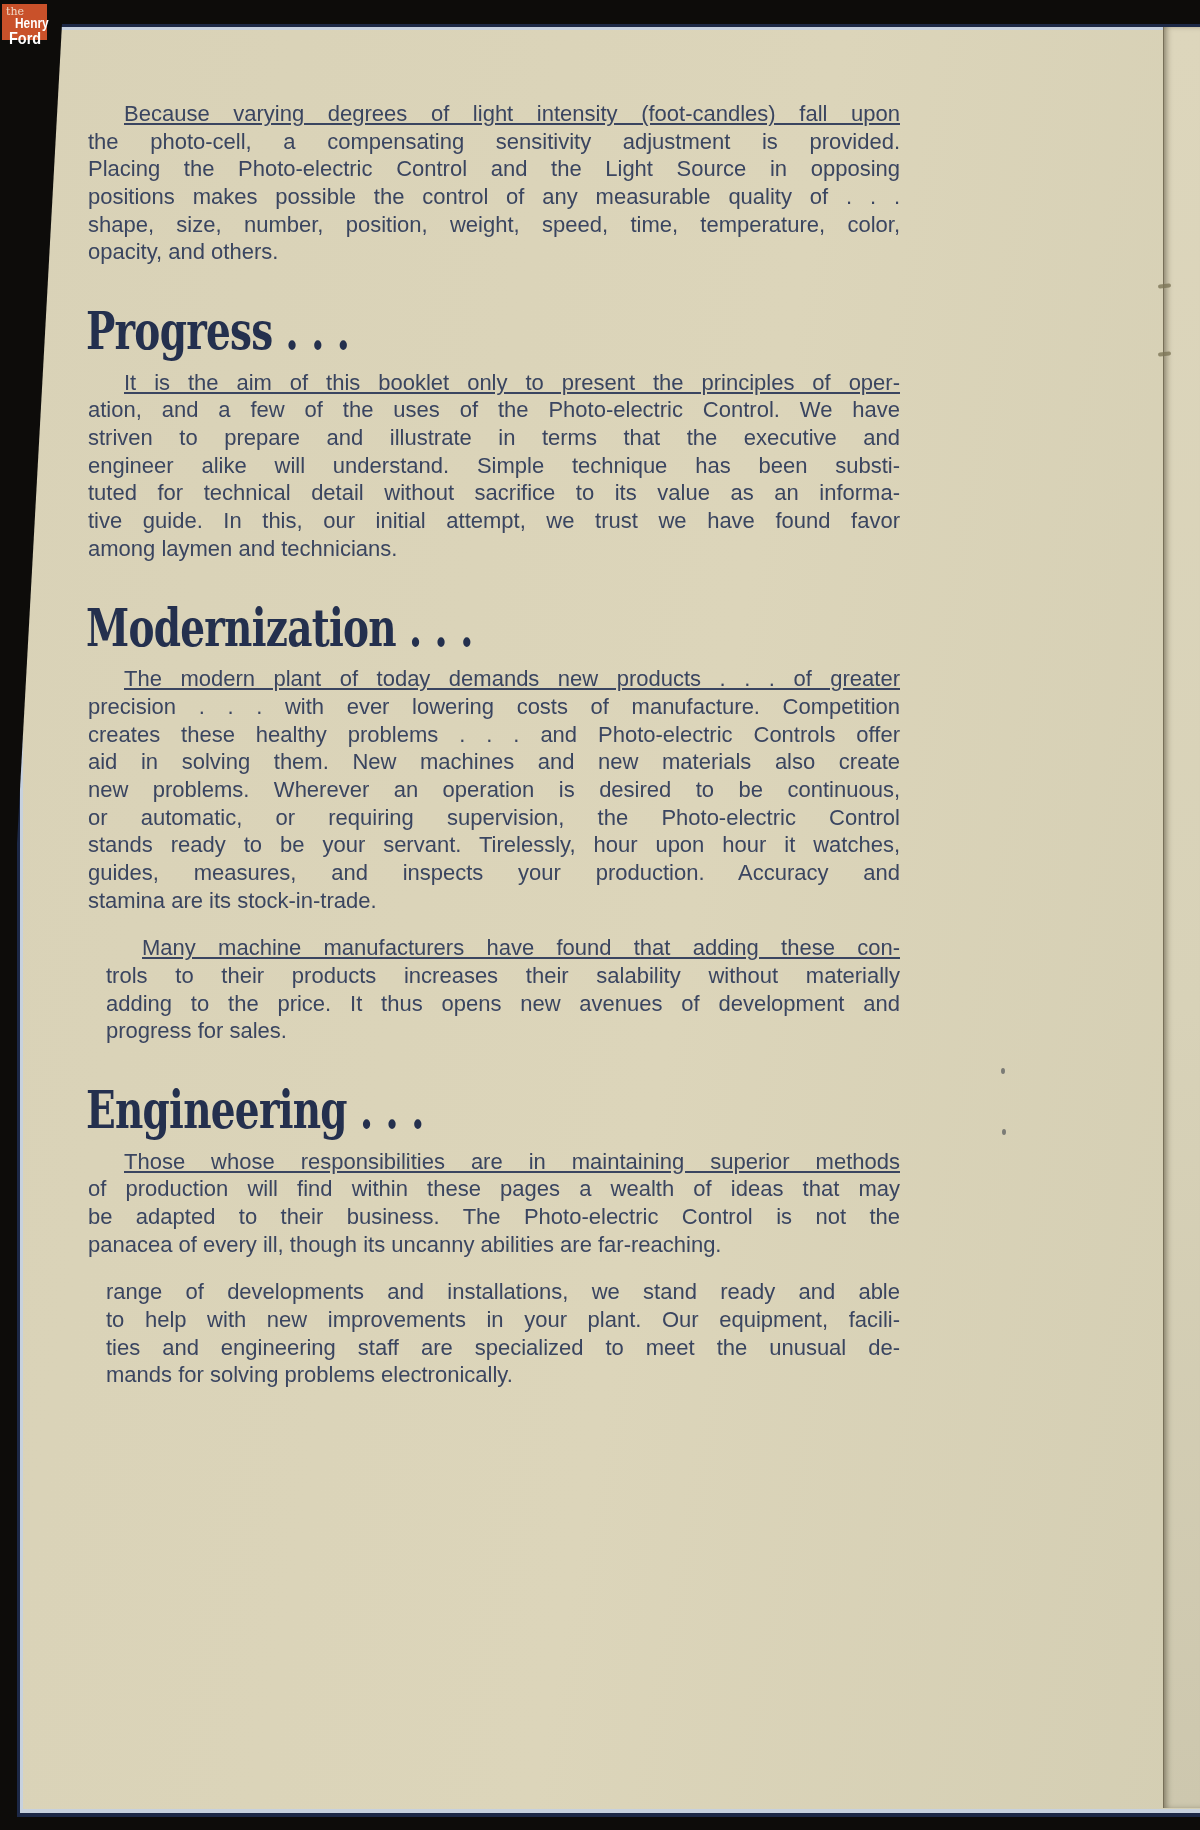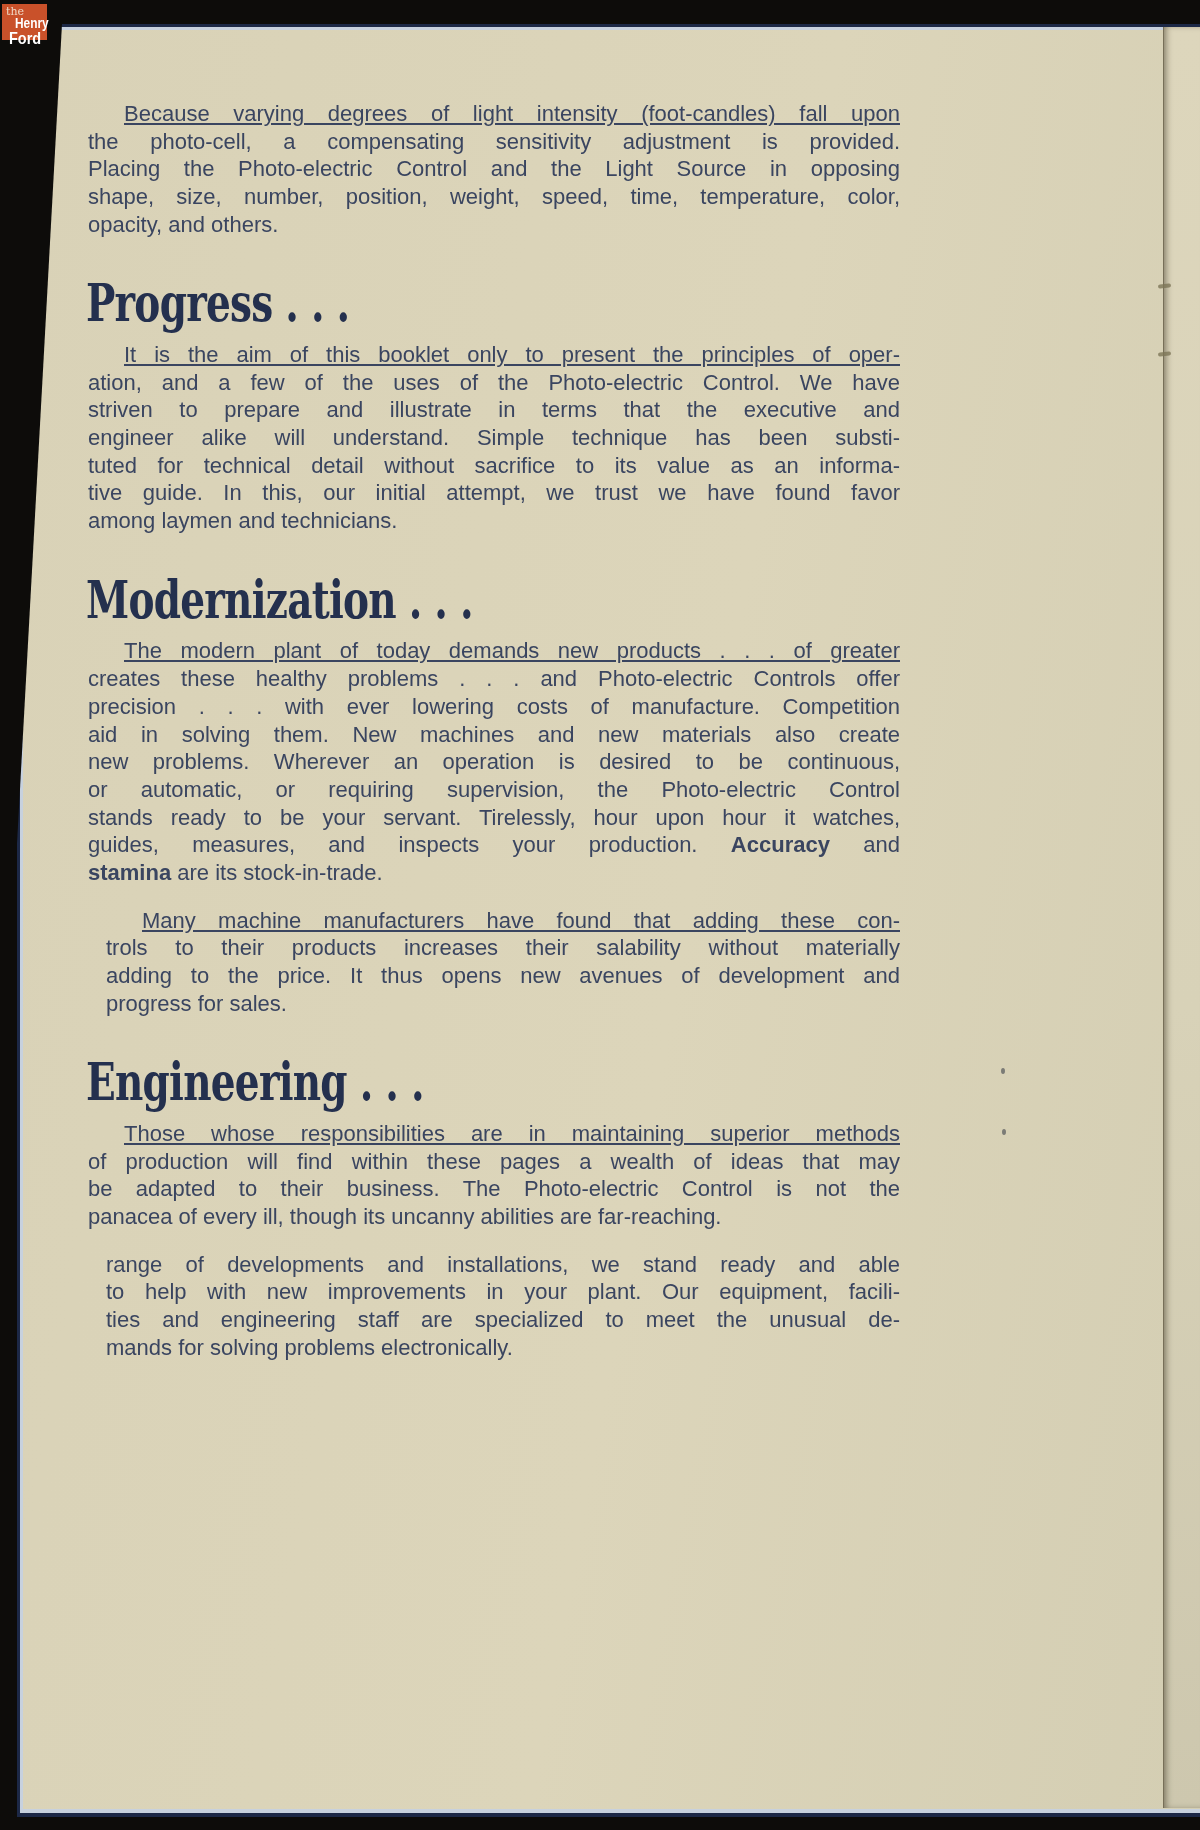--- a/index.html
+++ b/index.html
@@ -42,21 +42,21 @@
   .watermark .w-ford{left:7px;top:26px;font-size:17px;}
   
   .content{position:absolute;left:88px;top:100px;width:812px;color:var(--ink,#3a4560);}
   .line{
     height:27.7px;line-height:27.7px;font-size:22px;
     text-align:justify;text-align-last:justify;
     white-space:nowrap;overflow:visible;
   }
   .line.first{text-indent:36px;text-decoration:underline;}
   .para .line:last-child{text-align-last:left;}
-  .line b{font-weight:bold;}
+  .line b{font-weight:normal;}
   .para + .para{margin-top:20px;margin-left:18px;}
   .heading{
     margin:38px 0 10px -2px;
     font-family:"DejaVu Serif",serif;font-weight:bold;
     font-size:52px;line-height:1.05;
     color:var(--heading,#24304e);
     transform:scaleX(.75);transform-origin:0 50%;
     letter-spacing:-1px;
   }
 </style>
@@ -77,38 +77,39 @@
   <span class="w-the">the</span>
   <span class="w-henry">Henry</span>
   <span class="w-ford">Ford</span>
 </div>
 
 <div class="content">
     <div class="para">
       <div class="line first"><span>Because varying degrees of light intensity (foot-candles) fall upon</span></div>
       <div class="line"><span>the photo-cell, a compensating sensitivity adjustment is provided.</span></div>
       <div class="line"><span>Placing the Photo-electric Control and the Light Source in opposing</span></div>
+      <div class="line"><span>positions makes possible the control of any measurable quality of . . .</span></div>
       <div class="line"><span>shape, size, number, position, weight, speed, time, temperature, color,</span></div>
       <div class="line"><span>opacity, and others.</span></div>
     </div>
     <div class="heading">Progress . . .</div>
     <div class="para">
       <div class="line first"><span>It is the aim of this booklet only to present the principles of oper-</span></div>
       <div class="line"><span>ation, and a few of the uses of the Photo-electric Control. We have</span></div>
       <div class="line"><span>striven to prepare and illustrate in terms that the executive and</span></div>
       <div class="line"><span>engineer alike will understand. Simple technique has been substi-</span></div>
       <div class="line"><span>tuted for technical detail without sacrifice to its value as an informa-</span></div>
       <div class="line"><span>tive guide. In this, our initial attempt, we trust we have found favor</span></div>
       <div class="line"><span>among laymen and technicians.</span></div>
     </div>
     <div class="heading">Modernization . . .</div>
     <div class="para">
       <div class="line first"><span>The modern plant of today demands new products . . . of greater</span></div>
+      <div class="line"><span>precision . . . with ever lowering costs of manufacture. Competition</span></div>
       <div class="line"><span>creates these healthy problems . . . and Photo-electric Controls offer</span></div>
-      <div class="line"><span>precision . . . with ever lowering costs of manufacture. Competition</span></div>
       <div class="line"><span>aid in solving them. New machines and new materials also create</span></div>
       <div class="line"><span>new problems. Wherever an operation is desired to be continuous,</span></div>
       <div class="line"><span>or automatic, or requiring supervision, the Photo-electric Control</span></div>
       <div class="line"><span>stands ready to be your servant. Tirelessly, hour upon hour it watches,</span></div>
       <div class="line"><span>guides, measures, and inspects your production. </span><b>Accuracy</b><span> and</span></div>
       <div class="line"><span></span><b>stamina</b><span> are its stock-in-trade.</span></div>
     </div>
     <div class="para">
       <div class="line first"><span>Many machine manufacturers have found that adding these con-</span></div>
       <div class="line"><span>trols to their products increases their salability without materially</span></div>

